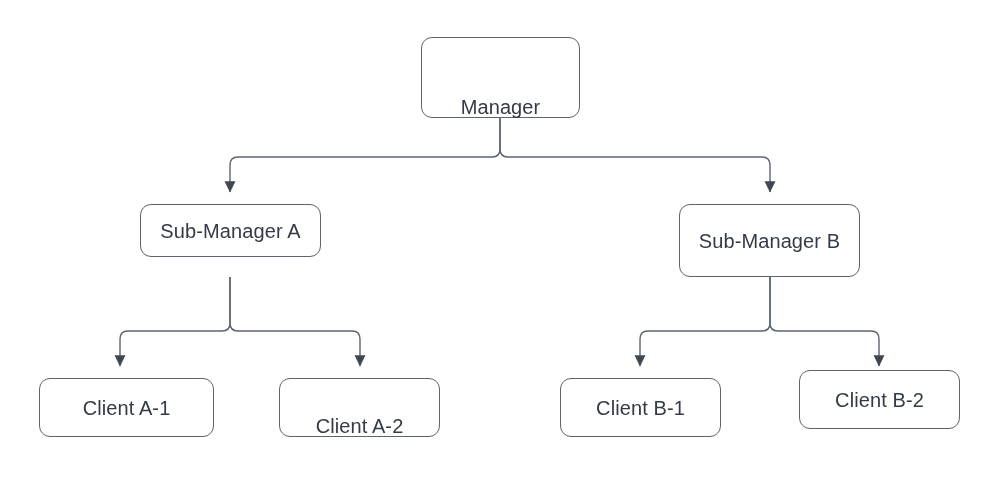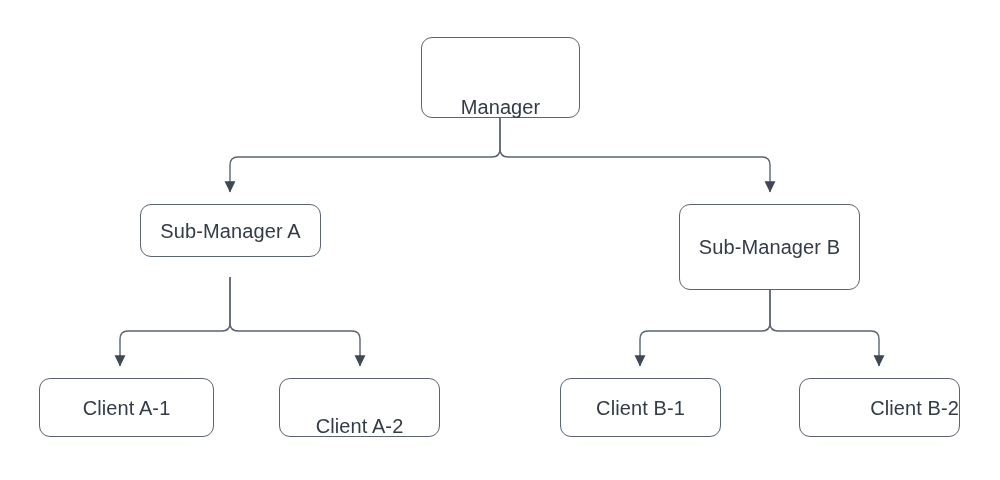--- a/index.html
+++ b/index.html
@@ -73,33 +73,33 @@
   </svg>
 
   <div class="node" id="node-manager" style="left:421px; top:37px; width:159px; height:81px;align-items:flex-end;">
     <span class="node-label">Manager</span>
   </div>
 
   <div class="node" id="node-sub-manager-a" style="left:140px; top:204px; width:181px; height:53px;">
     <span class="node-label">Sub-Manager A</span>
   </div>
 
-  <div class="node" id="node-sub-manager-b" style="left:679px; top:204px; width:181px; height:86px;">
+  <div class="node" id="node-sub-manager-b" style="left:679px; top:204px; width:181px; height:73px;">
     <span class="node-label">Sub-Manager B</span>
   </div>
 
   <div class="node" id="node-client-a-1" style="left:39px; top:378px; width:175px; height:59px;">
     <span class="node-label">Client A-1</span>
   </div>
 
   <div class="node" id="node-client-a-2" style="left:279px; top:378px; width:161px; height:59px;align-items:flex-end;">
     <span class="node-label">Client A-2</span>
   </div>
 
   <div class="node" id="node-client-b-1" style="left:560px; top:378px; width:161px; height:59px;">
     <span class="node-label">Client B-1</span>
   </div>
 
-  <div class="node" id="node-client-b-2" style="left:799px; top:378px; width:161px; height:59px;justify-content:flex-end;">
+  <div class="node" id="node-client-b-2" style="left:799px; top:370px; width:161px; height:59px;">
     <span class="node-label">Client B-2</span>
   </div>
 
 </div>
 
 </body></html>

